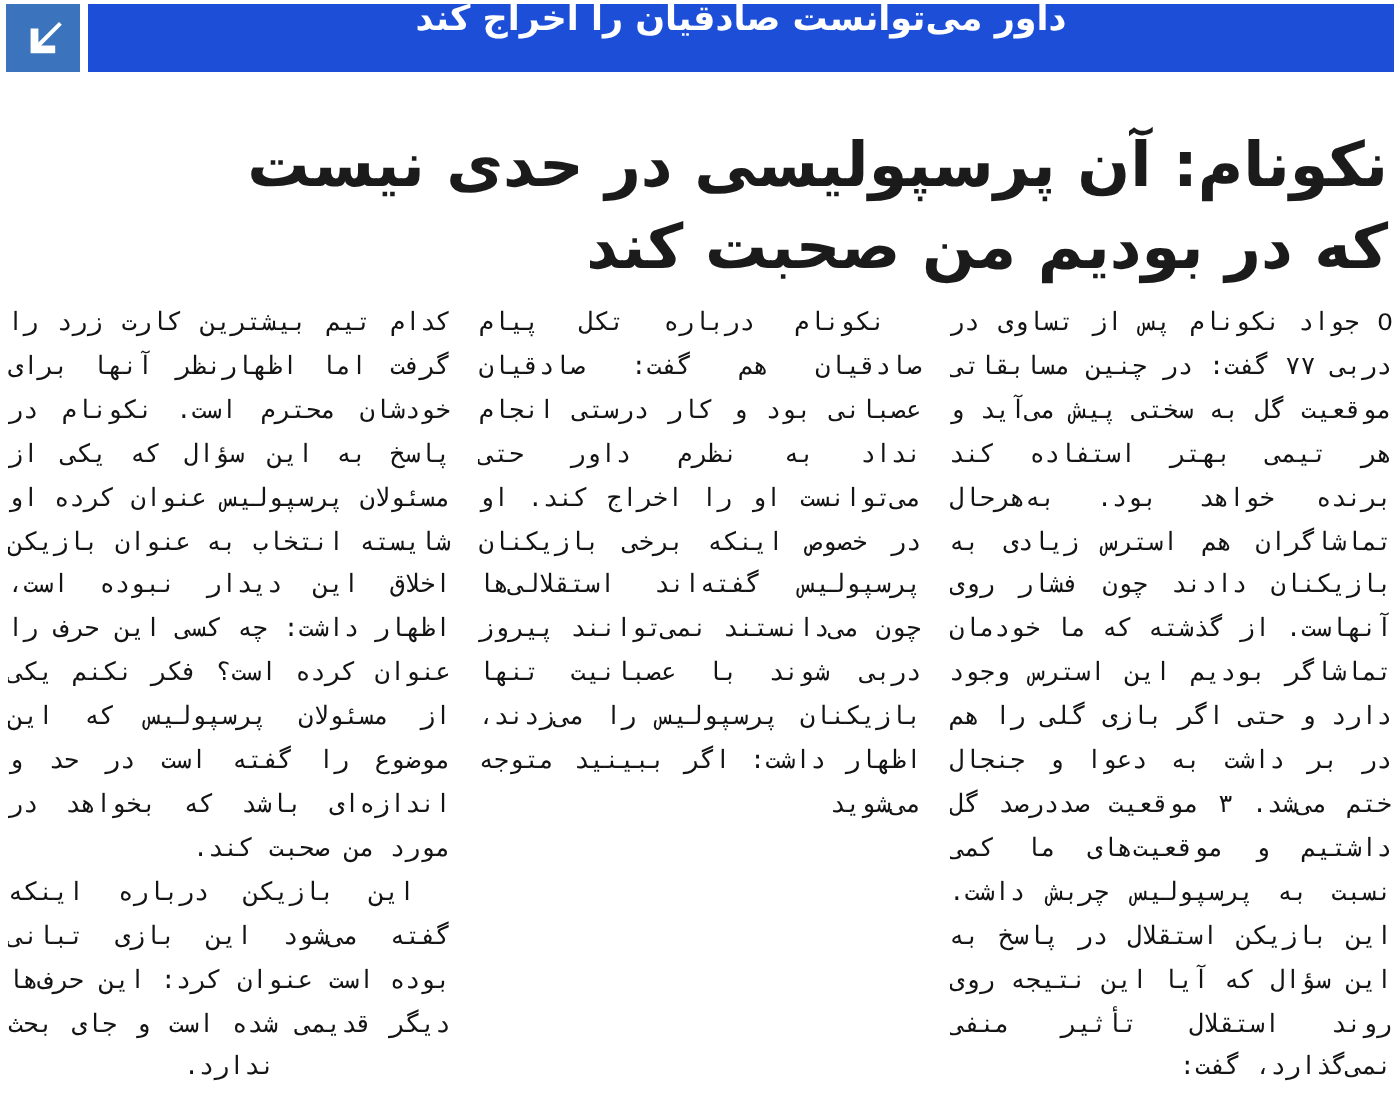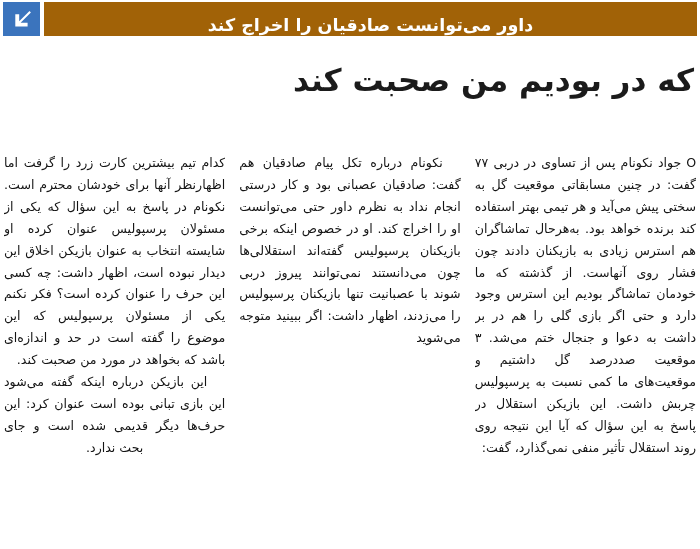--- a/index.html
+++ b/index.html
@@ -41,23 +41,23 @@
   }
   .masthead-logo svg {
     position: absolute;
     top: 50%;
     left: 50%;
     transform: translate(-50%, -50%);
     display: block;
   }
   .masthead-bar {
     flex: 1 1 auto;
-    background: #a16207;
+    background: #1d4ed8;
     display: flex;
-    align-items: flex-end;
+    align-items: flex-start;
     justify-content: center;
     overflow: hidden;
   }
   .masthead-title {
     color: #ffffff;
     font-size: 17.5px;
     font-weight: bold;
     letter-spacing: -0.6px;
     white-space: nowrap;
     line-height: 1;
@@ -104,20 +104,21 @@
     color: #141414;
     text-align: justify;
     text-align-last: right;
     letter-spacing: -0.25px;
     overflow: hidden;
   }
   .column p {
     margin: 0;
     text-align: justify;
     text-align-last: right;
+    font-family: Liberation Mono, monospace;
   }
   .column p.indent {
     text-indent: 18px;
   }
   .column p.last-center {
     text-align: justify;
     text-align-last: center;
   }
 </style>
 </head>
@@ -135,20 +136,21 @@
       <span>
         <svg width="22" height="22" viewBox="0 0 22 22" aria-hidden="true">
           <path d="M18.5 3.0 L8.2 13.3 L8.2 6.3 L4.3 6.3 L4.3 18.6 L16.6 18.6 L16.6 14.7 L9.6 14.7 L19.9 4.4 Z" fill="#ffffff"></path>
         </svg>
       </span>
     </div>
 
   </div>
 
   <h1 class="headline">
+    <span class="headline-line l1">نکونام: آن پرسپولیسی در حدی نیست</span>
     <span class="headline-line l2">که در بودیم من صحبت کند</span>
   </h1>
 
   <div class="body-columns">
 
     <div class="column">
       <p>O جواد نکونام پس از تساوی در دربی ۷۷ گفت: در چنین مسابقاتی موقعیت گل به سختی پیش می‌آید و هر تیمی بهتر استفاده کند برنده خواهد بود. به‌هر‌حال تماشاگران هم استرس زیادی به بازیکنان دادند چون فشار روی آنهاست. از گذشته که ما خودمان تماشاگر بودیم این استرس وجود دارد و حتی اگر بازی گلی را هم در بر داشت به دعوا و جنجال ختم می‌شد. ۳ موقعیت صددرصد گل داشتیم و موقعیت‌های ما کمی نسبت به پرسپولیس چربش داشت. این بازیکن استقلال در پاسخ به این سؤال که آیا این نتیجه روی روند استقلال تأثیر منفی نمی‌گذارد، گفت:</p>
     </div>
 
     <div class="column">

